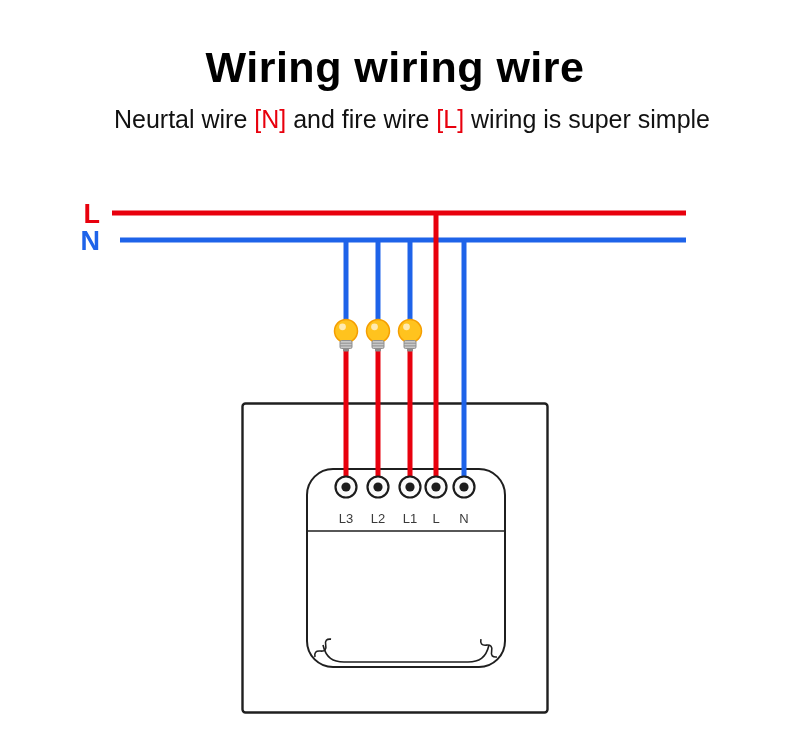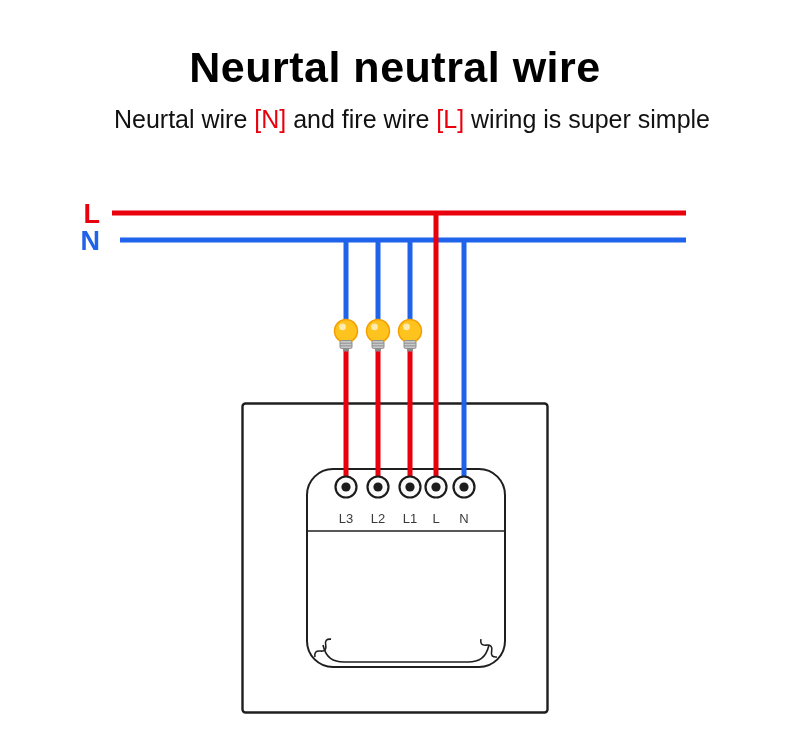--- a/index.html
+++ b/index.html
@@ -34,21 +34,21 @@
   .terminal-ring { fill:#fafafa; stroke:#1c1c1c; stroke-width:2.2; }
   .terminal-dot { fill:#1c1c1c; }
   .terminal-label { fill:#3a3a3a; font-size:13px; text-anchor:middle; font-family:"Liberation Sans", sans-serif; }
   .bulb-glass { fill:var(--bulb); stroke:#f59e00; stroke-width:1.5; }
 </style>
 </head>
 <body>
 
 <div class="page">
 
-  <h1 class="title">Neurtal neutral wire</h1>
+  <h1 class="title">Wiring wiring wire</h1>
 
   <p class="subtitle"><span>Neurtal wire </span><span class="red">[N]</span><span> and fire wire </span><span class="red">[L]</span><span> wiring is super simple</span></p>
 
   <svg class="diagram" width="790" height="749" viewBox="0 0 790 749" xmlns="http://www.w3.org/2000/svg">
 
     <defs>
       <g id="bulb">
         <circle r="11.5" class="bulb-glass"></circle>
         <circle cx="-3.5" cy="-4.2" r="3.4" fill="#ffffff" opacity="0.65"></circle>
         <rect x="-6" y="9.5" width="12" height="8" rx="1.5" fill="#c8c8c8" stroke="#909090" stroke-width="1"></rect>

